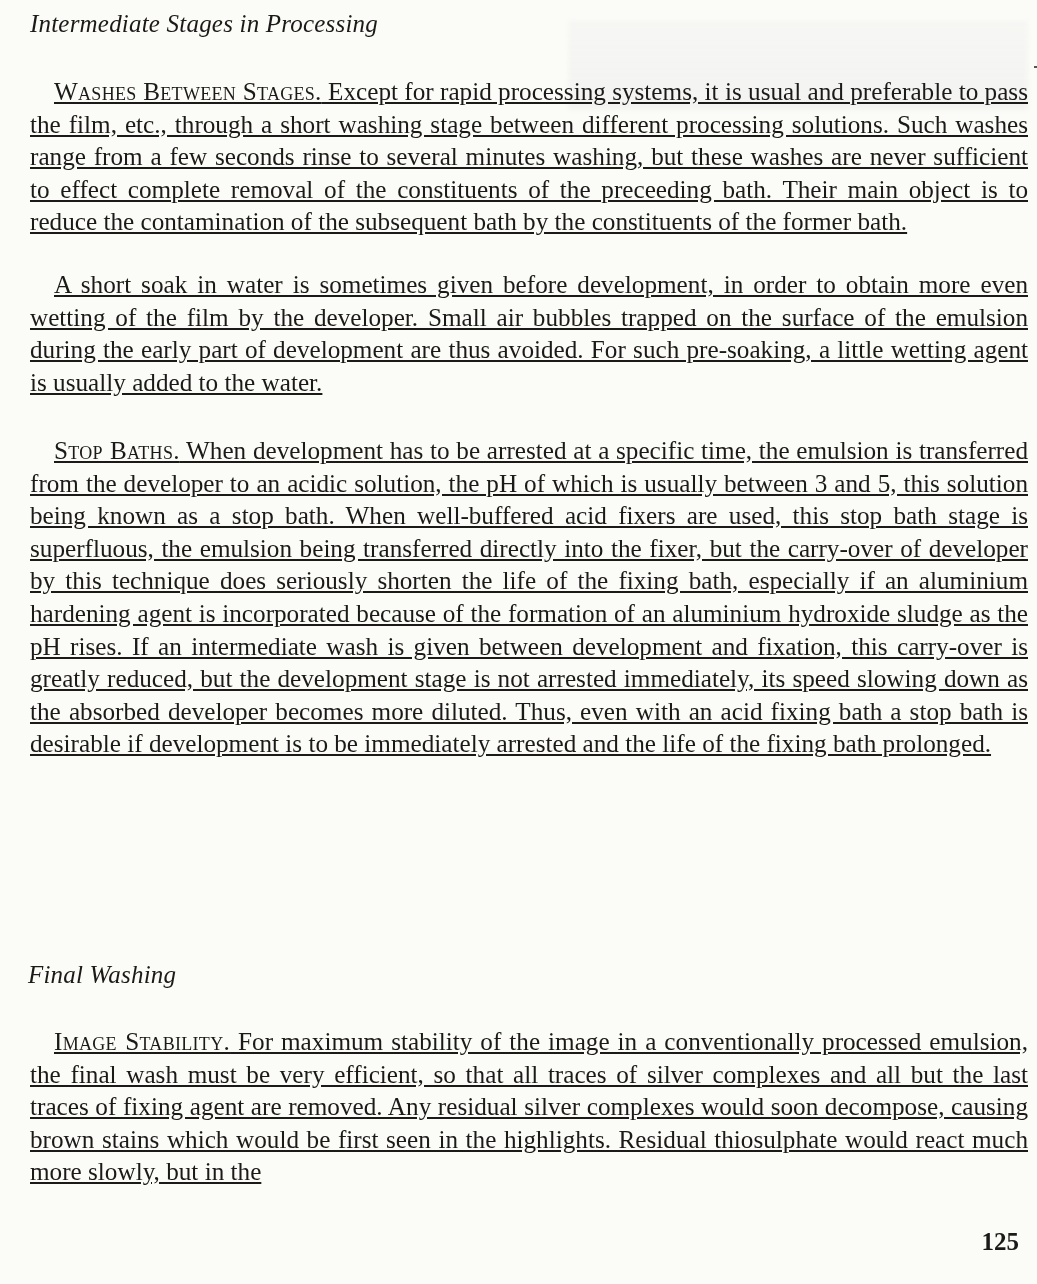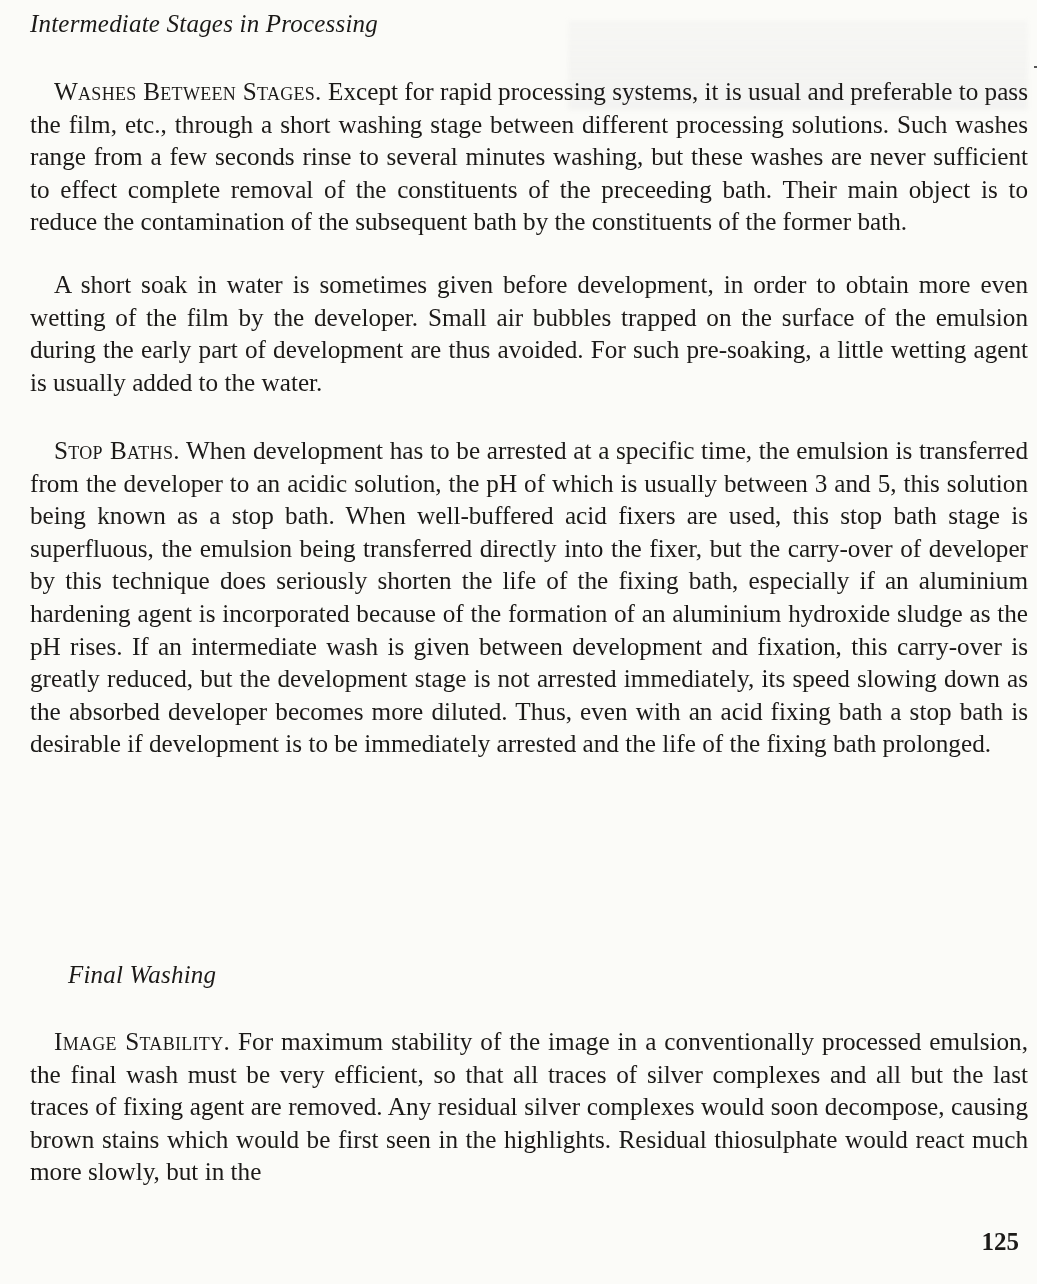--- a/index.html
+++ b/index.html
@@ -42,36 +42,37 @@
     .section-heading {
       position: absolute;
       left: 22px;
       font-style: italic;
       font-size: 25px;
       letter-spacing: 0.2px;
       margin: 0;
       font-weight: normal;
     }
     .sh1 { top: 10px; }
-    .sh2 { top: 961px; left: 20px; margin-left: 40px; }
+    .sh2 { top: 961px; left: 20px; }
 
     .block {
       position: absolute;
       left: 22px;
       width: 998px;
       font-size: 25.2px;
       line-height: 32.6px;
       text-align: justify;
       text-align-last: left;
       margin: 0;
     }
     .block p {
       margin: 0;
       text-indent: 24px;
       text-align: justify;
+      text-decoration: underline;
     }
     .runin {
       font-variant: small-caps;
       letter-spacing: 0.3px;
     }
     .b1 { top: 76px; }
     .b2 { top: 269px; }
     .b3 { top: 435px; }
     .b4 { top: 829px; }
     .b5 { top: 1026px; }

